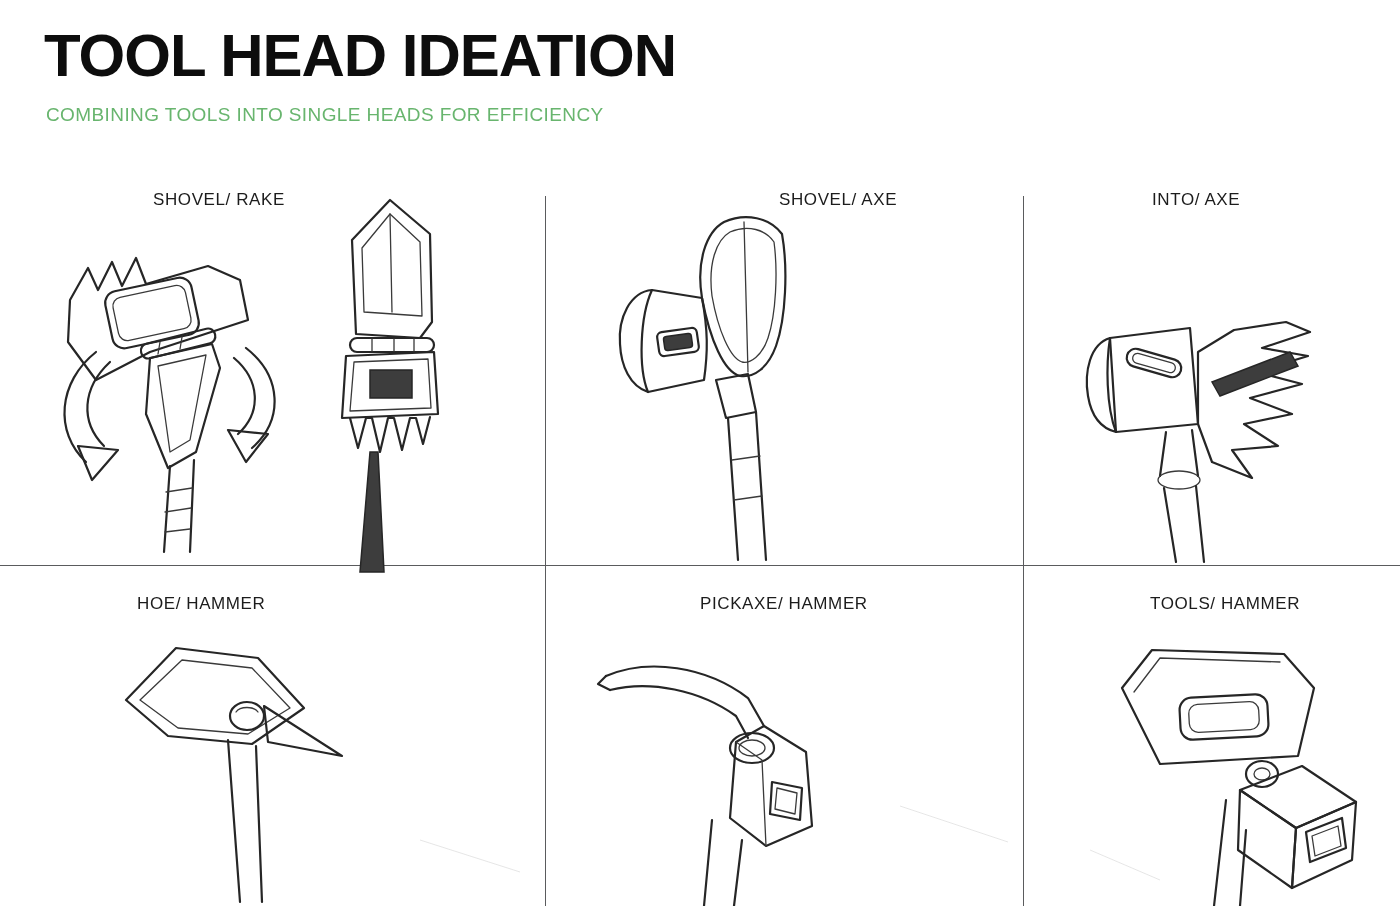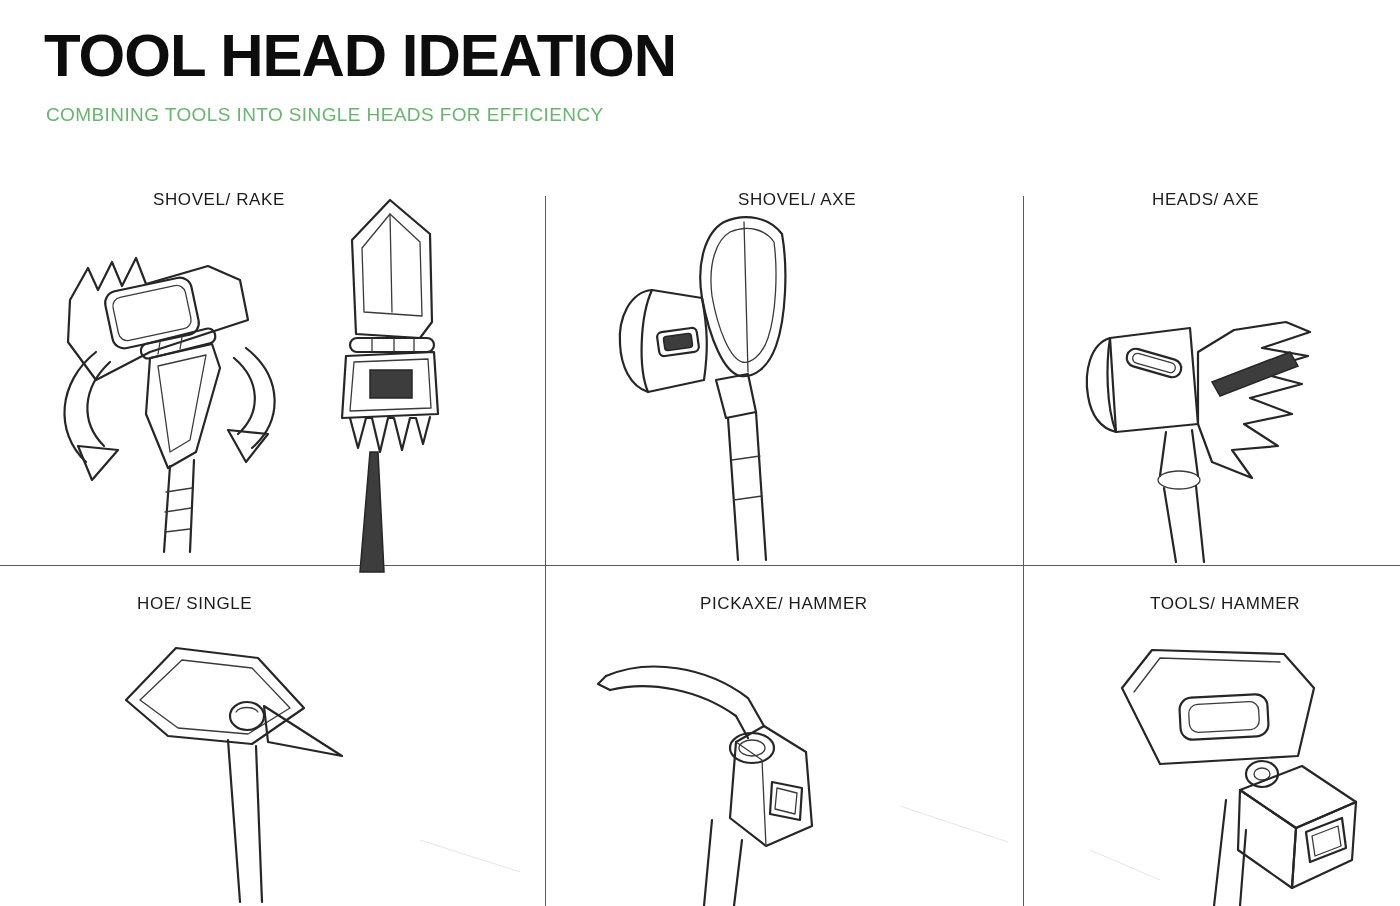--- a/index.html
+++ b/index.html
@@ -23,21 +23,21 @@
   .vline{position:absolute;width:1px;background:#5a5b5d;top:196px;height:710px;}
   .v1{left:545px;}
   .v2{left:1023px;}
   .hline{position:absolute;height:1px;background:#5a5b5d;left:0;width:1400px;top:565px;}
   .cell-label{
     position:absolute;
     font-size:17px;color:#1c1c1c;letter-spacing:0.6px;
     white-space:nowrap;
   }
   .lbl-1{left:153px;top:190px;}
-  .lbl-2{left:738px;top:190px;}
+  .lbl-2{left:779px;top:190px;}
   .lbl-3{left:1152px;top:190px;}
   .lbl-4{left:137px;top:594px;}
   .lbl-5{left:700px;top:594px;text-align:right;}
   .lbl-6{left:1150px;top:594px;}
   svg.sketches{position:absolute;left:0;top:0;}
   .ink{stroke:#262626;stroke-width:2.2;fill:none;stroke-linejoin:round;stroke-linecap:round;}
   .ink-thin{stroke:#3a3a3a;stroke-width:1.3;fill:none;stroke-linejoin:round;stroke-linecap:round;}
   .ink-fill-dark{fill:#3d3d3d;stroke:#262626;stroke-width:1.5;}
   .faint{stroke:#9a9a9a;stroke-width:1;opacity:0.25;fill:none;}
 </style>
@@ -48,22 +48,22 @@
 
   <h1 class="title">TOOL HEAD IDEATION</h1>
   <h2 class="subtitle">COMBINING TOOLS INTO SINGLE HEADS FOR EFFICIENCY</h2>
 
   <div class="vline v1"></div>
   <div class="vline v2"></div>
   <div class="hline"></div>
 
   <span class="cell-label lbl-1">SHOVEL/ RAKE</span>
   <span class="cell-label lbl-2">SHOVEL/ AXE</span>
-  <span class="cell-label lbl-3">HEADS/ AXE</span>
-  <span class="cell-label lbl-4">HOE/ SINGLE</span>
+  <span class="cell-label lbl-3">INTO/ AXE</span>
+  <span class="cell-label lbl-4">HOE/ HAMMER</span>
   <span class="cell-label lbl-5">PICKAXE/ HAMMER</span>
   <span class="cell-label lbl-6">TOOLS/ HAMMER</span>
 
   <svg class="sketches" width="1400" height="906" viewBox="0 0 1400 906">
 
     <g>
 
       <g>
         <path class="ink" d="M70,300 L88,268 L98,290 L112,262 L122,286 L136,258 L146,284 L208,266 L240,280 L248,320 L150,352 L96,380 L68,342 Z"></path>
         <rect class="ink" x="108" y="284" width="88" height="58" rx="12" transform="rotate(-12 152 313)"></rect>

